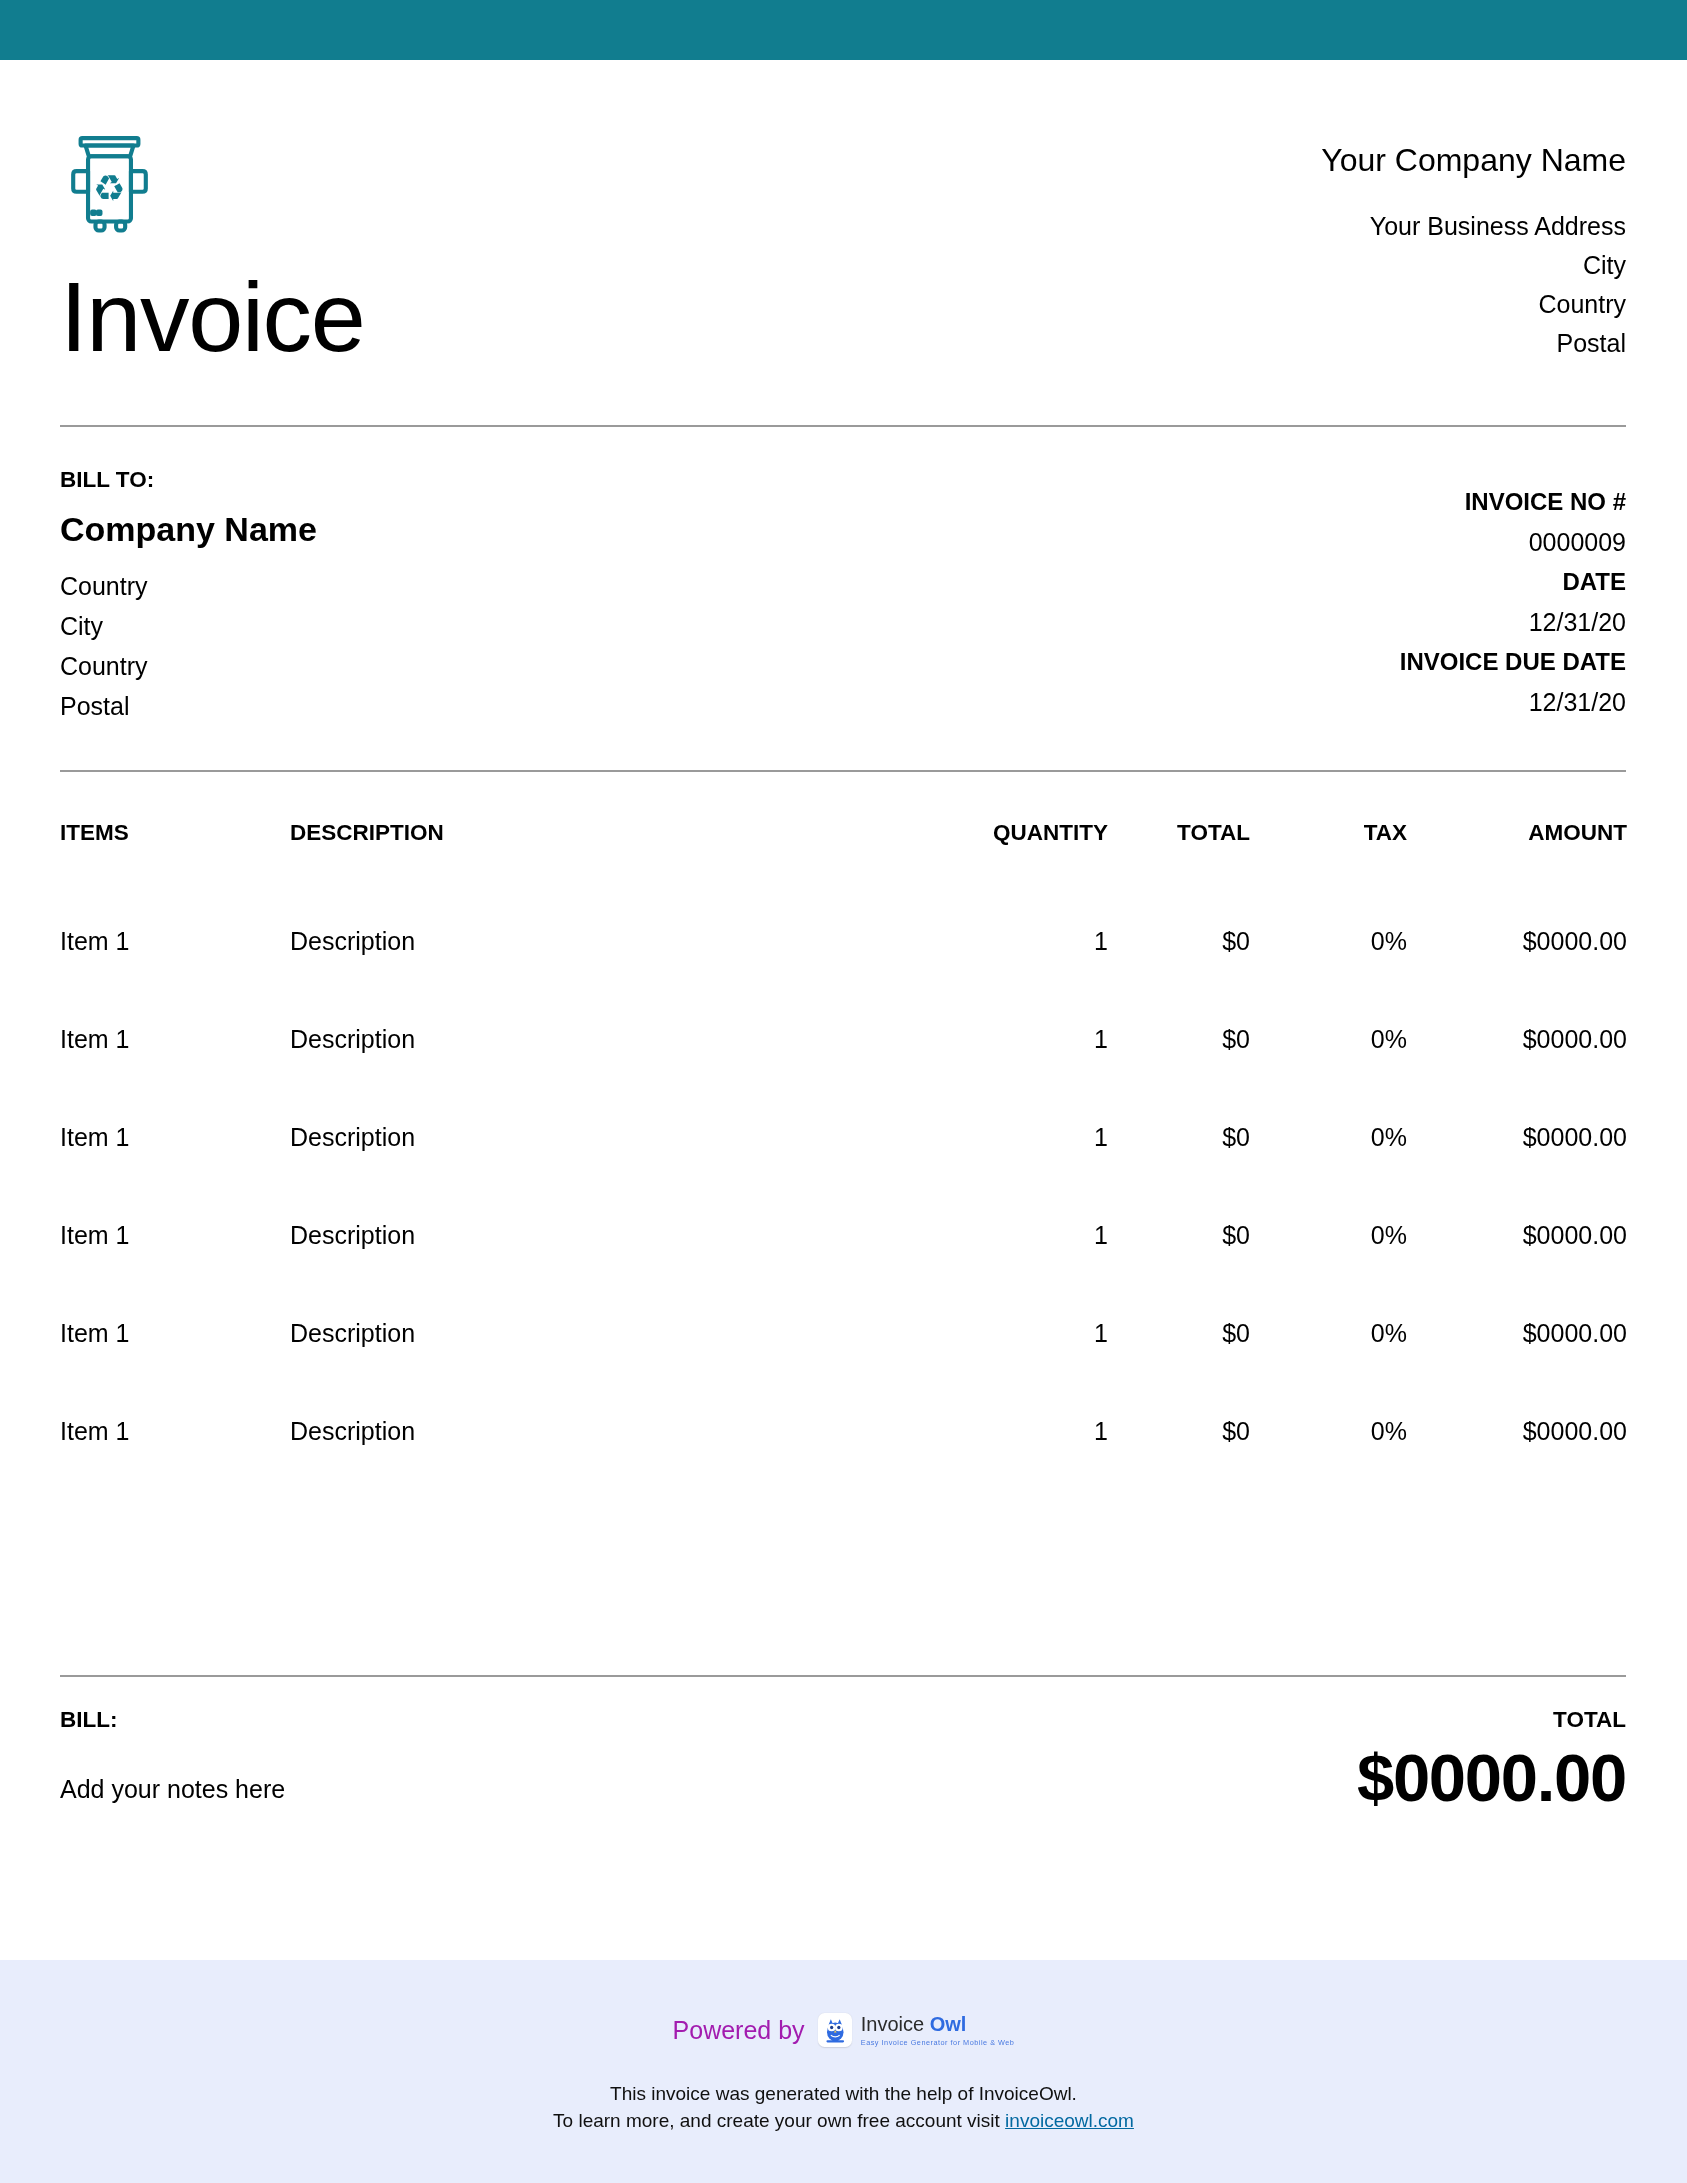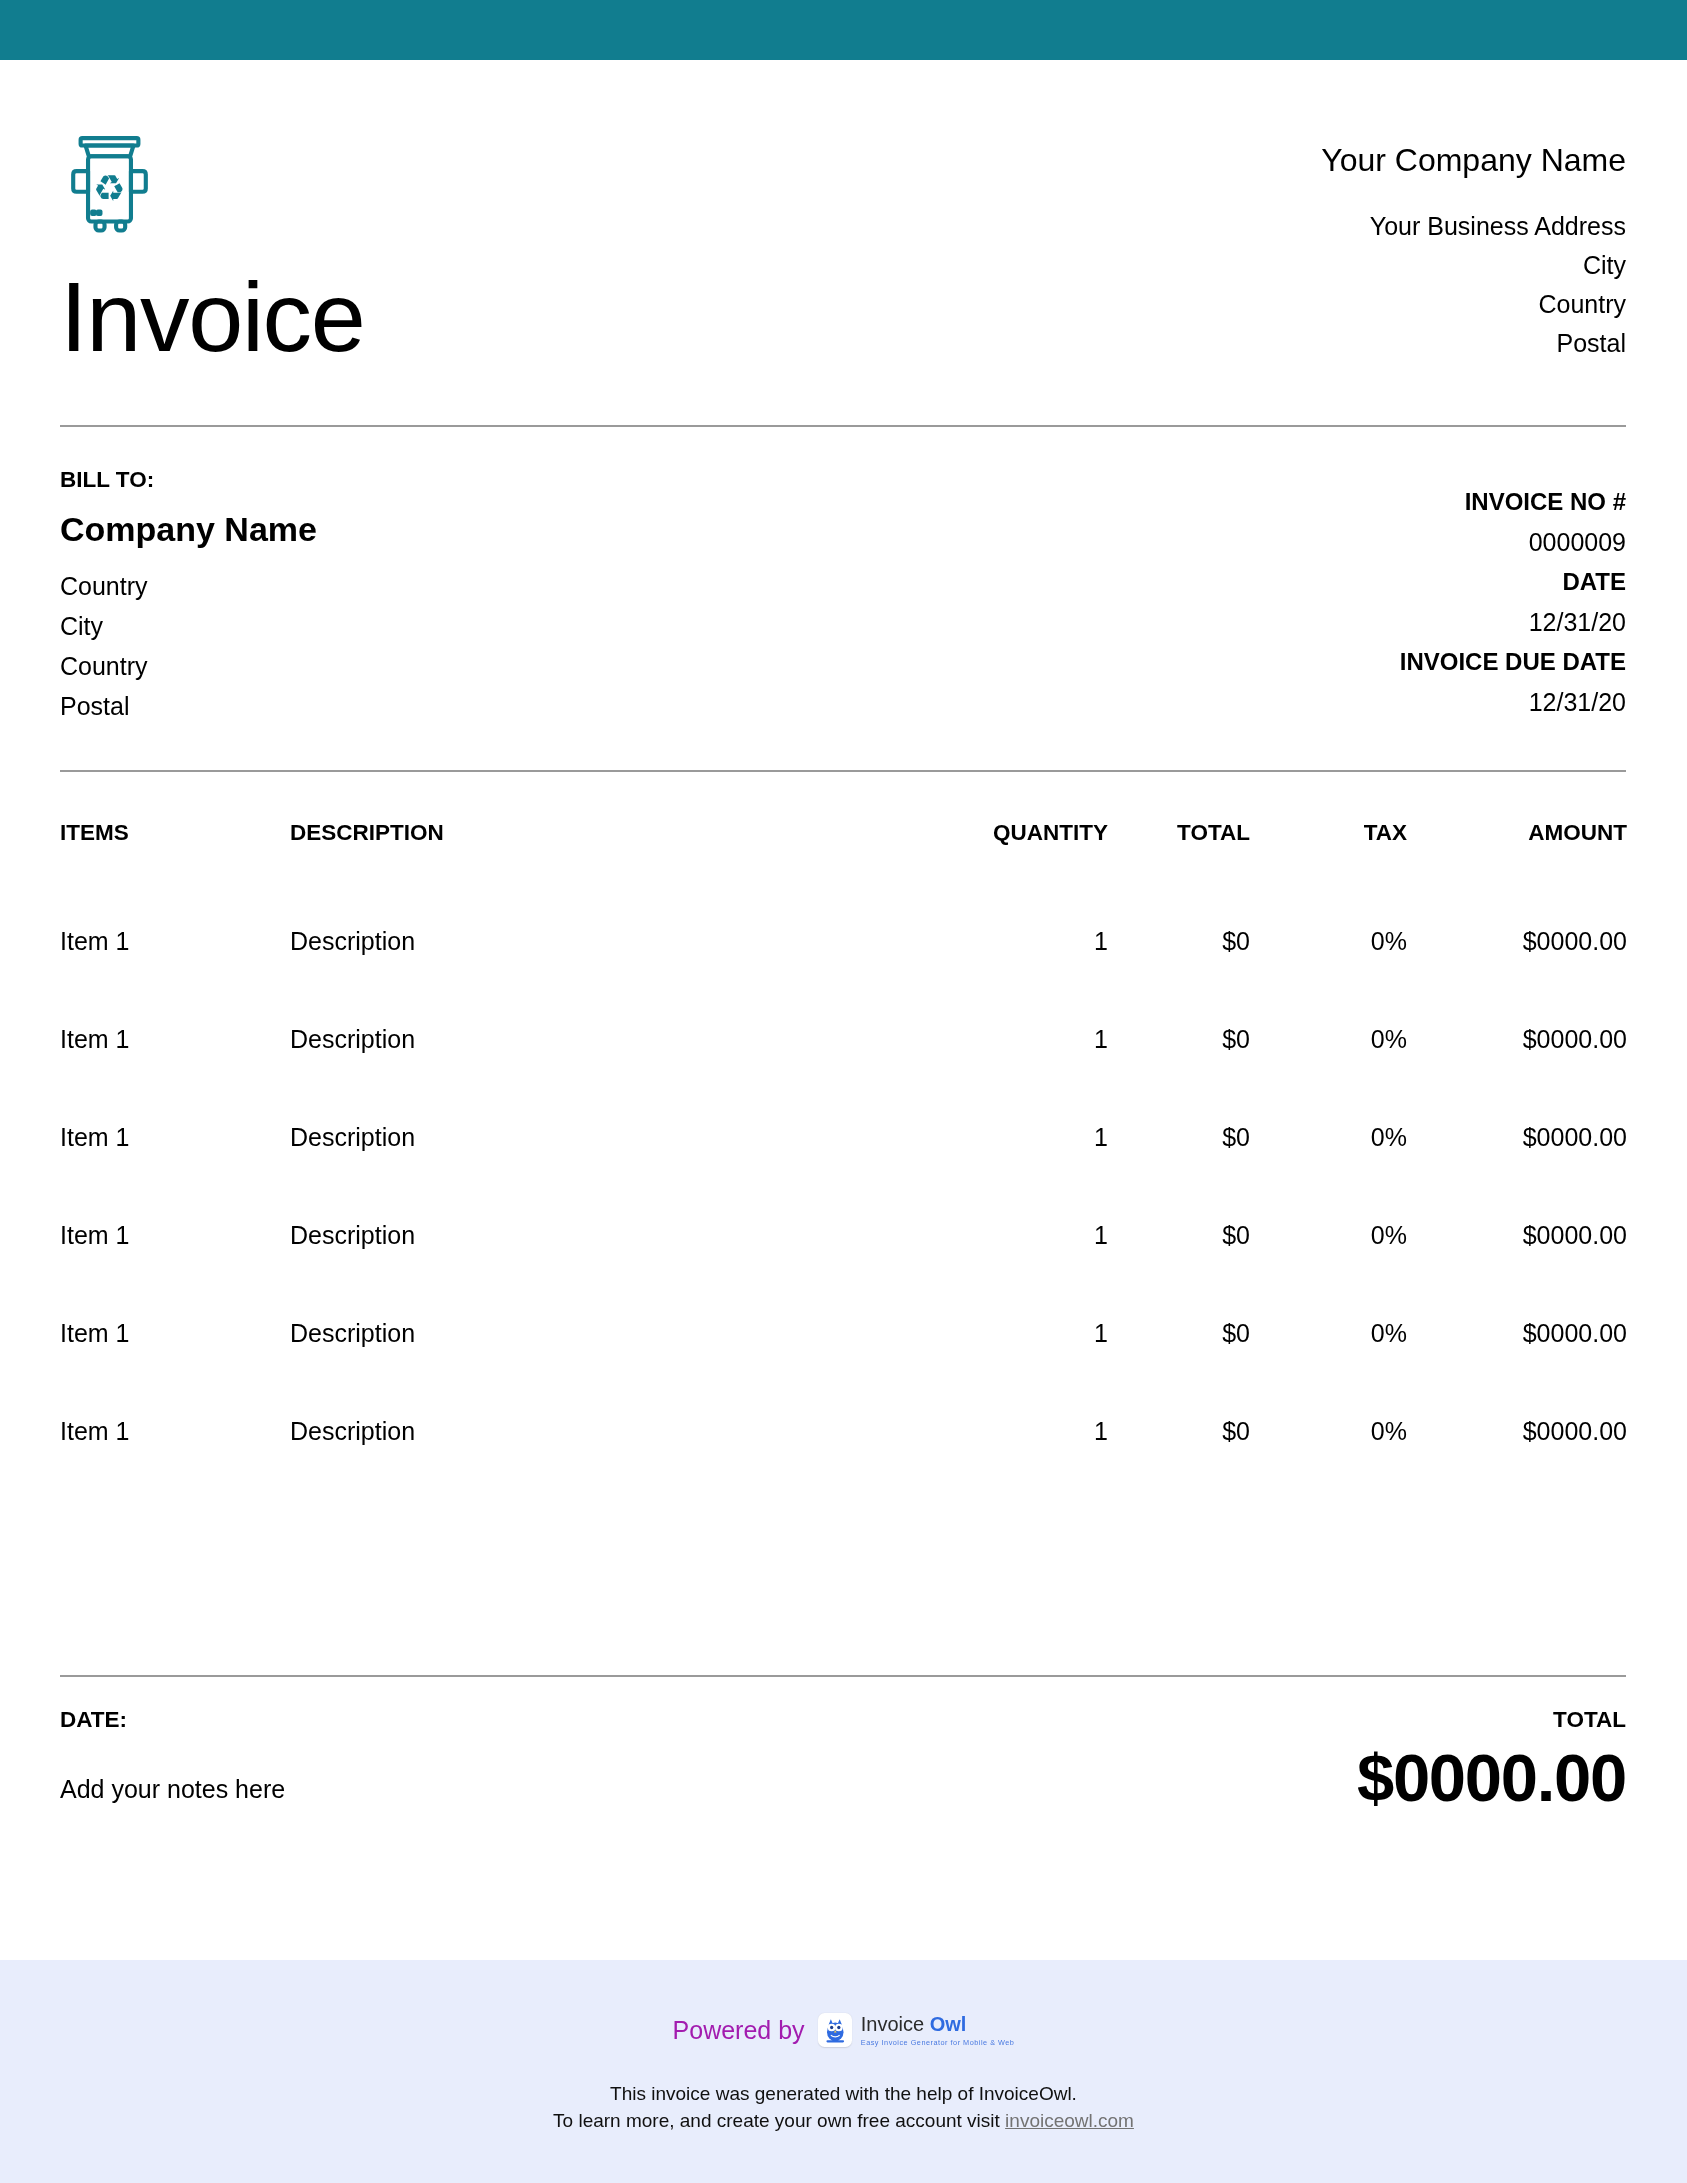--- a/index.html
+++ b/index.html
@@ -102,21 +102,21 @@
     border-radius: 6.6px;
     display: flex; align-items: center; justify-content: center;
     box-shadow: 0 0.7px 1.3px rgba(0,0,0,0.12);
   }
   .brand-text-col { text-align: left; }
   .brand-line { font-size: 20px; line-height: 22.5px; }
   .brand-invoice { color: #2b2b2b; }
   .brand-owl { color: #2f6be0; font-weight: 700; }
   .brand-tagline { font-size: 7.3px; color: #4a7ae0; letter-spacing: 0.5px; margin-top: 2px; white-space: nowrap; }
   .footer-note { margin-top: 34px; font-size: 19px; line-height: 26.5px; color: #101010; }
-  .footer-link { color: #737373; text-decoration: underline; text-align: center; }
+  .footer-link { color: #0369a1; text-decoration: underline; text-align: center; }
 </style>
 </head>
 <body>
 
 <div class="page">
 
   <div class="topbar"></div>
 
   <div class="content">
 
@@ -234,21 +234,21 @@
       <div class="c3">1</div>
       <div class="c4">$0</div>
       <div class="c5">0%</div>
       <div class="c6">$0000.00</div>
     </div>
 
     <hr class="rule rule-3">
 
     <div class="notes-row">
       <div class="notes-col">
-        <div class="notes-label">DATE:</div>
+        <div class="notes-label">BILL:</div>
         <div class="notes-value">Add your notes here</div>
       </div>
       <div class="total-col">
         <div class="total-label">TOTAL</div>
         <div class="total-value">$0000.00</div>
       </div>
     </div>
 
   </div>
 

